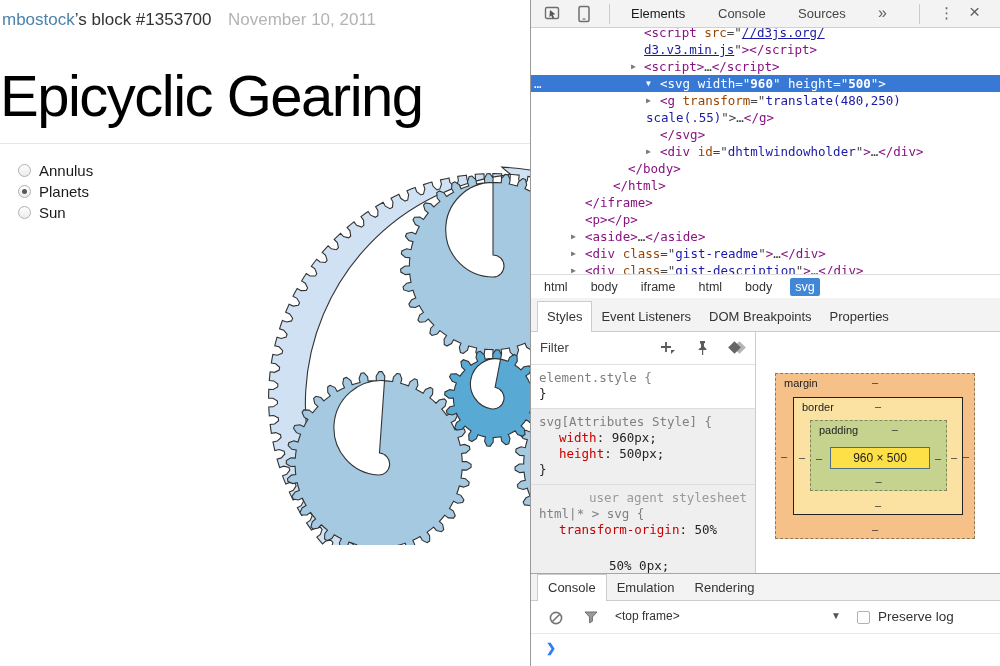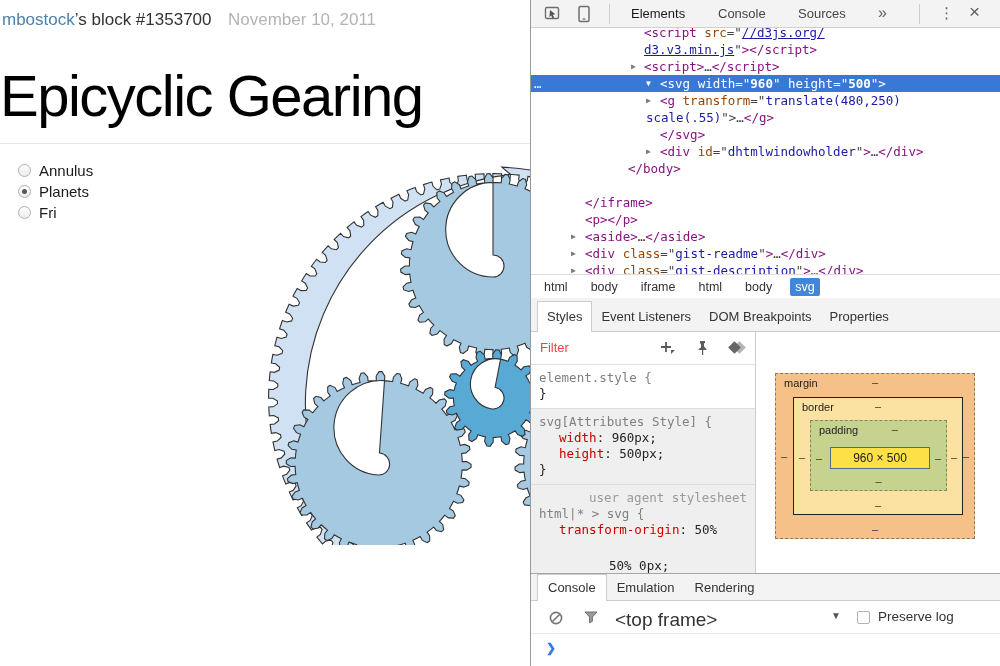--- a/index.html
+++ b/index.html
@@ -58,21 +58,21 @@
   .crumb.active { background:#4186d7; color:#fff; border-radius:2px; margin-right:0; }
 
   .sidebar-tabs { position:absolute; left:0; top:298px; width:470px; height:34px; background:#f3f3f3;
                   border-bottom:1px solid #ccc; display:flex; align-items:flex-end; padding-left:6px; }
   .stab { font-size:13px; color:#333; padding:7px 9px; cursor:default; white-space:nowrap; }
   .stab.active { background:#fff; border:1px solid #ccc; border-bottom:none; padding:7px 9px 8px 9px; margin-bottom:-1px; }
 
   .styles-wrap { position:absolute; left:0; top:332px; width:470px; height:241px; display:flex; }
   .styles-left { width:225px; height:241px; border-right:1px solid #ccc; overflow:hidden; background:#fff; }
   .filter-bar { position:relative; height:33px; border-bottom:1px solid #e0e0e0; }
-  .filter-text { position:absolute; left:9px; top:8px; font-size:13px; color:#ef4444; }
+  .filter-text { position:absolute; left:9px; top:8px; font-size:13px; color:#404040; }
   .fic { position:absolute; top:8px; cursor:default; }
   .styles-sections { font-family:"DejaVu Sans Mono", monospace; font-size:12.5px; color:#222; }
   .sec { padding:5px 0 6px 0; border-top:1px solid #ddd; }
   .sec:first-child { border-top:none; }
   .sec.graybg { background:#efefef; }
   .srow { line-height:16px; padding-left:8px; white-space:pre; }
   .srow.prop { padding-left:28px; }
   .srow.propcont { padding-left:78px;margin-top:20px; }
   .srow.originline { text-align:right; padding-right:8px; color:#9a9a9a; }
   .sel-text { color:#808080; }
@@ -92,21 +92,21 @@
                 display:flex; align-items:center; justify-content:center; font-size:12px; }
   .bm-margin  > .bm-dash.s { top:76px; } .bm-border > .bm-dash.s { top:53px; } .bm-padding > .bm-dash.s { top:31px; }
   .bm-dash.sl { left:5px; } .bm-dash.sr { right:5px; }
 
   .drawer { position:absolute; left:0; top:573px; width:470px; height:93px; border-top:1px solid #a6a6a6; background:#fff; }
   .drawer-tabs { height:27px; background:#f3f3f3; border-bottom:1px solid #ccc; display:flex; align-items:flex-end; padding-left:6px; }
   .dtab { font-size:13px; color:#333; padding:5px 10px; cursor:default; }
   .dtab.active { background:#fff; border:1px solid #ccc; border-bottom:none; margin-bottom:-1px; padding-bottom:6px; }
   .drawer-toolbar { position:relative; height:33px; border-bottom:1px solid #e8e8e8; }
   .dic { position:absolute; top:9px; cursor:default; }
-  .frame-select { position:absolute; left:84px; top:8px; font-size:19px; color:#333; cursor:default; }
+  .frame-select { position:absolute; left:84px; top:8px; font-size:12px; color:#333; cursor:default; }
   .select-arrow { position:absolute; left:300px; top:9px; font-size:10px; color:#555; cursor:default; }
   .preserve-box { position:absolute; left:326px; top:10px; width:13px; height:13px; border:1px solid #b2b2b2;
                   border-radius:2px; background:#fdfdfd; cursor:default; }
   .preserve-label { position:absolute; left:347px; top:8px; font-size:13.5px; color:#333; }
   .console-prompt { position:relative; height:32px; }
   .prompt-chevron { position:absolute; left:15px; top:7px; color:#2f7bf6; font-size:12px; font-weight:bold; }
 </style>
 </head>
 <body>
 
@@ -124,21 +124,21 @@
         <div class="radio-row">
           <span class="radio-circle"></span>
           <span class="radio-label">Annulus</span>
         </div>
         <div class="radio-row">
           <span class="radio-circle on"></span>
           <span class="radio-label">Planets</span>
         </div>
         <div class="radio-row">
           <span class="radio-circle"></span>
-          <span class="radio-label">Fri</span>
+          <span class="radio-label">Sun</span>
         </div>
       </div>
 
     <div class="gears-clip">
       <svg width="960" height="500" viewBox="0 0 960 500">
           <g transform="translate(480,250) scale(0.55)">
             <g transform="translate(0,0) rotate(2.2)">
               <path d="M16.018004829700015,-407.6854467862149A408,408 0 0,1 32.01131105696076,-406.7422721631162L31.383638291138,-398.7669334932512L35.86863451605379,-390.3555316092674A392,392 0 0,1 40.97515760092024,-389.85258298436315L47.014958983135166,-397.2273827819705L47.955258162797875,-405.17193043760994A408,408 0 0,1 63.825261736414305,-402.9768429628162L62.573786016092455,-395.07533623805506L66.38500550881778,-386.33797515076645A392,392 0 0,1 71.43632599292197,-385.4359237650702L78.0361288064515,-392.31411216129214L79.59685138258052,-400.16039440451794A408,408 0 0,1 95.2457084532096,-396.72692752225197L93.37814554236236,-388.94796815907057L96.49209086736548,-379.9385166050477A392,392 0 0,1 101.45706568018839,-378.6429239053147L108.57617994602997,-384.9820945814588L110.74770354495057,-392.681736473088A408,408 0 0,1 126.07893370497884,-388.0310586484226L123.60679774997925,-380.42260651806134L126.00427039883962,-371.1966107620813A392,392 0 0,1 130.85228881963852,-369.5154645081338L138.44682283099755,-375.2765343689935L141.2157592876175,-382.7820650563734A408,408 0 0,1 156.13484040495698,-376.94284926460483L153.07337294603624,-369.55181300451454L154.73959170263313,-360.16615437836793A392,392 0 0,1 159.44076408571408,-358.10981939589936L167.46389501497165,-363.2572695300323L170.81317291527108,-370.52241492063297A408,408 0 0,1 185.2281238937355,-363.5306618688539L181.59619989581913,-356.4026096753469L182.5208919674441,-346.9151538855122A392,392 0 0,1 187.04623402176696,-344.49630816349014L195.44849659878244,-348.99840282911856L199.3574665307581,-355.97837088570094A408,408 0 0,1 213.1794144041076,-347.8771870564693L208.99942588638,-341.0560657416366L209.17689023892018,-331.5253061079572A392,392 0 0,1 213.4985017258911,-328.7588626346059L222.22809320784137,-332.5878449210178L226.67265507199818,-339.2396018194381A408,408 0 0,1 239.8163829353295,-330.0789337049782L235.11410091698968,-323.6067977499787L234.54324342369875,-314.0914945748955A392,392 0 0,1 238.6344801714189,-310.99450939416386L247.63757972393398,-314.1267723522977L252.59033131841267,-320.4093077993436A408,408 0 0,1 264.97480371871535,-310.2456339648123L259.77921933207386,-304.16238624001204L258.4635595192273,-294.7212045317588A392,392 0 0,1 262.2991976926728,-291.31277158713823L271.520298213177,-293.7290037742739L276.95070417744057,-299.6035838497594A408,408 0 0,1 288.49956672411173,-288.49956672411105L282.84271247461936,-282.8427124746187L280.7903618224648,-273.5338602579383A392,392 0 0,1 284.34675343681704,-269.8349936719513L293.7290037742745,-271.5202982131764L299.60358384975996,-276.95070417743995A408,408 0 0,1 310.2456339648129,-264.9748037187146L304.16238624001267,-259.7792193320731L301.38599817279635,-250.66008877638893A392,392 0 0,1 304.6412168911328,-246.693593291536L314.1267723522982,-247.63757972393333L320.40930779934416,-252.59033131841198A408,408 0 0,1 330.0789337049788,-239.81638293532873L323.6067977499792,-235.11410091698895L320.12348962337836,-226.24091449459533A392,392 0 0,1 323.0574659398303,-222.0312448745342L332.58784492101825,-222.2280932078406L339.23960181943863,-226.6726550719974A408,408 0 0,1 347.8771870564698,-213.17941440410684L341.05606574163704,-208.99942588637924L336.88731330856956,-200.4268897422042A392,392 0 0,1 339.4819582835001,-195.99999999999977L348.99840282911896,-195.44849659878173L355.97837088570134,-199.35746653075736A408,408 0 0,1 363.53066186885417,-185.22812389373485L356.40260967534726,-181.59619989581847L351.5741146808139,-173.37716656584826A392,392 0 0,1 353.81343146514547,-168.76034994885143L363.25726953003266,-167.46389501497097L370.5224149206333,-170.81317291527037A408,408 0 0,1 376.9428492646051,-156.13484040495635L369.5518130045148,-153.07337294603565L364.0933447257944,-145.25851550385553A392,392 0 0,1 365.9635271869032,-140.48023622175742L375.27653436899374,-138.4468228309969L382.78206505637365,-141.21575928761683A408,408 0 0,1 388.0310586484228,-126.07893370497824L380.42260651806157,-123.60679774997867L374.36781822721724,-116.24429739042353A392,392 0 0,1 375.8573360683318,-111.33401512393735L384.982094581459,-108.57617994602937L392.68173647308816,-110.74770354494996A408,408 0 0,1 396.72692752225214,-95.24570845320908L388.9479681590707,-93.37814554236184L382.33418963933707,-86.51339452842811A392,392 0 0,1 383.4338594876519,-81.50138280056134L392.31411216129226,-78.03612880645099L400.1603944045181,-79.59685138258001A408,408 0 0,1 402.97684296281625,-63.825261736413864L395.0753362380552,-62.57378601609203L387.9433436333108,-56.24910782054198A392,392 0 0,1 388.6463856585337,-51.166267350259915L397.22738278197056,-47.01495898313474L405.17193043760994,-47.955258162797435A408,408 0 0,1 406.74227216311624,-32.011311056960416L398.76693349325126,-31.38363829113766L391.1606979095326,-25.63802665821577A392,392 0 0,1 391.462777623793,-20.51569484723367L399.6916144962892,-15.703926303627128L407.685446786215,-16.01800482969967A408,408 0 0,1 408,3.22741833258533e-13L400,3.164135620181696e-13L391.9664164090107,5.131121463967331A392,392 0 0,1 391.86567139041847,10.261363736686585L399.69161449628916,15.70392630362776L407.6854467862149,16.018004829700317A408,408 0 0,1 406.7422721631162,32.01131105696106L398.7669334932512,31.383638291138293L390.35553160926736,35.868634516054044A392,392 0 0,1 389.85258298436315,40.97515760092047L397.22738278197045,47.01495898313537L405.1719304376099,47.95525816279808A408,408 0 0,1 402.97684296281614,63.82526173641451L395.075336238055,62.57378601609266L386.33797515076645,66.38500550881795A392,392 0 0,1 385.43592376507013,71.43632599292211L392.31411216129214,78.03612880645161L400.16039440451794,79.59685138258064A408,408 0 0,1 396.72692752225197,95.24570845320972L388.94796815907057,93.37814554236246L379.93851660504765,96.49209086736556A392,392 0 0,1 378.6429239053147,101.4570656801884L384.9820945814588,108.57617994603L392.681736473088,110.7477035449506A408,408 0 0,1 388.0310586484226,126.07893370497885L380.42260651806134,123.60679774997926L371.1966107620813,126.00427039883962A392,392 0 0,1 369.5154645081338,130.8522888196385L375.2765343689935,138.4468228309975L382.7820650563734,141.21575928761746A408,408 0 0,1 376.94284926460483,156.13484040495692L369.55181300451454,153.07337294603622L360.166154378368,154.73959170263305A392,392 0 0,1 358.1098193958994,159.440764085714L363.2572695300324,167.46389501497154L370.522414920633,170.81317291527097A408,408 0 0,1 363.53066186885394,185.22812389373541L356.402609675347,181.59619989581904L346.91515388551227,182.520891967444A392,392 0 0,1 344.49630816349026,187.04623402176682L348.9984028291187,195.44849659878227L355.97837088570105,199.35746653075793A408,408 0 0,1 347.87718705646944,213.17941440410743L341.0560657416367,208.99942588637984L331.5253061079573,209.17689023892A392,392 0 0,1 328.75886263460603,213.4985017258909L332.5878449210179,222.22809320784114L339.2396018194383,226.67265507199795A408,408 0 0,1 330.0789337049784,239.81638293532927L323.6067977499788,235.11410091698949L314.0914945748956,234.54324342369856A392,392 0 0,1 310.994509394164,238.63448017141872L314.1267723522978,247.6375797239338L320.40930779934376,252.5903313184125A408,408 0 0,1 310.24563396481244,264.9748037187151L304.1623862400122,259.77921933207364L294.721204531759,258.46355951922715A392,392 0 0,1 291.3127715871384,262.2991976926726L293.7290037742741,271.52029821317683L299.60358384975956,276.9507041774404A408,408 0 0,1 288.4995667241112,288.49956672411156L282.84271247461885,282.84271247461913L273.53386025793844,280.7903618224646A392,392 0 0,1 269.83499367195145,284.34675343681687L271.5202982131766,293.7290037742743L276.9507041774401,299.6035838497598A408,408 0 0,1 264.9748037187148,310.2456339648127L259.77921933207335,304.16238624001244L250.6600887763891,301.38599817279623A392,392 0 0,1 246.69359329153616,304.6412168911327L247.6375797239335,314.126772352298L252.59033131841215,320.409307799344A408,408 0 0,1 239.81638293532896,330.0789337049786L235.11410091698917,323.606797749979L226.2409144945955,320.1234896233782A392,392 0 0,1 222.0312448745344,323.0574659398302L222.22809320784083,332.58784492101813L226.67265507199764,339.2396018194385A408,408 0 0,1 213.17941440410706,347.87718705646967L208.99942588637947,341.0560657416369L200.4268897422043,336.8873133085695A392,392 0 0,1 195.9999999999999,339.48195828350003L195.44849659878182,348.9984028291189L199.35746653075748,355.9783708857013A408,408 0 0,1 185.22812389373493,363.53066186885417L181.59619989581856,356.4026096753472L173.37716656584834,351.57411468081386A392,392 0 0,1 168.76034994885148,353.81343146514547L167.463895014971,363.25726953003266L170.81317291527043,370.5224149206333A408,408 0 0,1 156.13484040495638,376.94284926460506L153.07337294603568,369.55181300451477L145.25851550385556,364.0933447257944A392,392 0 0,1 140.48023622175742,365.9635271869032L138.44682283099687,375.27653436899374L141.2157592876168,382.78206505637365A408,408 0 0,1 126.07893370497823,388.0310586484228L123.60679774997865,380.42260651806157L116.24429739042348,374.36781822721724A392,392 0 0,1 111.33401512393729,375.8573360683318L108.57617994602928,384.982094581459L110.74770354494987,392.6817364730882A408,408 0 0,1 95.24570845320899,396.7269275222522L93.37814554236175,388.94796815907074L86.513394528428,382.33418963933707A392,392 0 0,1 81.50138280056119,383.43385948765194L78.0361288064508,392.31411216129226L79.59685138257983,400.1603944045181A408,408 0 0,1 63.82526173641369,402.97684296281625L62.573786016091844,395.0753362380552L56.24910782054176,387.9433436333108A392,392 0 0,1 51.16626735025967,388.64638565853375L47.01495898313446,397.2273827819706L47.95525816279715,405.17193043761A408,408 0 0,1 32.01131105696013,406.74227216311624L31.383638291137384,398.76693349325126L25.63802665821547,391.1606979095326A392,392 0 0,1 20.515694847233338,391.462777623793L15.703926303626758,399.6916144962892L16.018004829699294,407.685446786215A408,408 0 0,1 -6.997707957726962e-13,408L-6.860497997771532e-13,400L-5.131121463967721,391.9664164090107A392,392 0 0,1 -10.261363736687006,391.86567139041847L-15.703926303628219,399.69161449628916L-16.018004829700782,407.6854467862149A408,408 0 0,1 -32.011311056961524,406.7422721631162L-31.383638291138748,398.76693349325114L-35.86863451605452,390.3555316092673A392,392 0 0,1 -40.97515760092097,389.85258298436304L-47.01495898313591,397.22738278197045L-47.95525816279863,405.17193043760983A408,408 0 0,1 -63.825261736415065,402.9768429628161L-62.5737860160932,395.075336238055L-66.38500550881851,386.3379751507663A392,392 0 0,1 -71.43632599292269,385.43592376507L-78.03612880645224,392.314112161292L-79.59685138258129,400.16039440451783A408,408 0 0,1 -95.24570845321036,396.7269275222518L-93.37814554236309,388.9479681590704L-96.4920908673662,379.9385166050475A392,392 0 0,1 -101.45706568018909,378.6429239053145L-108.5761799460307,384.9820945814586L-110.74770354495132,392.6817364730878A408,408 0 0,1 -126.07893370497956,388.03105864842234L-123.60679774997996,380.4226065180611L-126.00427039884032,371.1966107620811A392,392 0 0,1 -130.85228881963923,369.51546450813356L-138.44682283099826,375.2765343689933L-141.21575928761823,382.78206505637314A408,408 0 0,1 -156.13484040495769,376.94284926460455L-153.07337294603695,369.55181300451426L-154.7395917026338,360.1661543783677A392,392 0 0,1 -159.44076408571476,358.1098193958991L-167.46389501497225,363.25726953003203L-170.8131729152717,370.5224149206327A408,408 0 0,1 -185.228123893736,363.5306618688536L-181.59619989581964,356.4026096753467L-182.52089196744458,346.9151538855119A392,392 0 0,1 -187.04623402176742,344.4963081634899L-195.44849659878295,348.9984028291183L-199.35746653075861,355.97837088570066A408,408 0 0,1 -213.1794144041082,347.877187056469L-208.99942588638058,341.05606574163625L-209.17689023892075,331.5253061079569A392,392 0 0,1 -213.49850172589166,328.7588626346055L-222.228093207842,332.5878449210174L-226.67265507199883,339.2396018194377A408,408 0 0,1 -239.81638293533018,330.0789337049777L-235.11410091699037,323.6067977499781L-234.54324342369944,314.09149457489497A392,392 0 0,1 -238.63448017141963,310.9945093941633L-247.63757972393475,314.12677235229705L-252.59033131841343,320.40930779934297A408,408 0 0,1 -264.97480371871615,310.2456339648116L-259.77921933207466,304.16238624001136L-258.46355951922817,294.7212045317581A392,392 0 0,1 -262.2991976926736,291.31277158713743L-271.5202982131779,293.7290037742731L-276.9507041774415,299.6035838497586A408,408 0 0,1 -288.49956672411264,288.49956672411014L-282.8427124746202,282.84271247461777L-280.7903618224657,273.53386025793736A392,392 0 0,1 -284.34675343681795,269.83499367195026L-293.72900377427544,271.52029821317535L-299.603583849761,276.95070417743887A408,408 0 0,1 -310.24563396481386,264.9748037187134L-304.16238624001363,259.779219332072L-301.3859981727974,250.66008877638777A392,392 0 0,1 -304.6412168911338,246.69359329153477L-314.1267723522992,247.63757972393202L-320.4093077993452,252.59033131841068A408,408 0 0,1 -330.07893370497976,239.8163829353273L-323.60679774998016,235.11410091698758L-320.1234896233793,226.24091449459388A392,392 0 0,1 -323.05746593983133,222.03124487453272L-332.58784492101927,222.2280932078391L-339.23960181943966,226.67265507199588A408,408 0 0,1 -347.87718705647086,213.17941440410516L-341.05606574163806,208.99942588637762L-336.8873133085706,200.4268897422025A392,392 0 0,1 -339.4819582835011,195.999999999998L-348.99840282912,195.4484965987799L-355.97837088570236,199.35746653075552A408,408 0 0,1 -363.53066186885525,185.22812389373289L-356.4026096753483,181.59619989581654L-351.5741146808149,173.37716656584632A392,392 0 0,1 -353.81343146514644,168.76034994884947L-363.25726953003357,167.46389501496895L-370.5224149206342,170.81317291526832A408,408 0 0,1 -376.942849264606,156.13484040495416L-369.55181300451574,153.0733729460335L-364.09334472579525,145.25851550385337A392,392 0 0,1 -365.96352718690406,140.48023622175523L-375.2765343689946,138.44682283099465L-382.7820650563745,141.21575928761456A408,408 0 0,1 -388.03105864842354,126.07893370497584L-380.4226065180623,123.60679774997632L-374.367818227218,116.24429739042117A392,392 0 0,1 -375.8573360683325,111.33401512393498L-384.9820945814597,108.57617994602693L-392.6817364730889,110.74770354494747A408,408 0 0,1 -396.72692752225277,95.24570845320646L-388.9479681590713,93.37814554235926L-382.33418963933764,86.51339452842556A392,392 0 0,1 -383.43385948765246,81.50138280055876L-392.31411216129277,78.0361288064483L-400.1603944045186,79.59685138257727A408,408 0 0,1 -402.9768429628167,63.82526173641102L-395.07533623805557,62.57378601608924L-387.94334363331114,56.2491078205392A392,392 0 0,1 -388.6463856585341,51.16626735025711L-397.2273827819709,47.01495898313184L-405.17193043761034,47.95525816279448A408,408 0 0,1 -406.74227216311647,32.011311056957354L-398.76693349325143,31.383638291134663L-391.16069790953276,25.6380266582128A392,392 0 0,1 -391.4627776237931,20.515694847230666L-399.6916144962893,15.70392630362403L-407.6854467862151,16.018004829696512A408,408 0 0,1 -408,-3.5738023629712992e-12L-400,-3.503727806834607e-12L-391.9664164090107,-5.131121463970483A392,392 0 0,1 -391.86567139041836,-10.261363736689766L-399.69161449628905,-15.703926303631032L-407.6854467862148,-16.018004829703653A408,408 0 0,1 -406.74227216311596,-32.01131105696448L-398.7669334932509,-31.383638291141647L-390.3555316092671,-35.868634516057355A392,392 0 0,1 -389.85258298436275,-40.97515760092381L-397.22738278197005,-47.0149589831388L-405.1719304376095,-47.95525816280158A408,408 0 0,1 -402.97684296281557,-63.82526173641808L-395.0753362380545,-62.57378601609616L-386.3379751507658,-66.38500550882141A392,392 0 0,1 -385.4359237650695,-71.43632599292557L-392.3141121612914,-78.03612880645517L-400.16039440451726,-79.59685138258428A408,408 0 0,1 -396.72692752225106,-95.24570845321341L-388.9479681590697,-93.37814554236608L-379.93851660504674,-96.49209086736913A392,392 0 0,1 -378.64292390531375,-101.457065680192L-384.9820945814578,-108.57617994603366L-392.68173647308697,-110.74770354495433A408,408 0 0,1 -388.0310586484213,-126.07893370498263L-380.42260651806015,-123.60679774998297L-371.19661076208007,-126.00427039884327A392,392 0 0,1 -369.51546450813254,-130.85228881964215L-375.27653436899215,-138.4468228310012L-382.782065056372,-141.21575928762124A408,408 0 0,1 -376.9428492646033,-156.13484040496076L-369.551813004513,-153.07337294603997L-360.16615437836646,-154.73959170263674A392,392 0 0,1 -358.1098193958978,-159.44076408571766L-363.2572695300306,-167.4638950149753L-370.52241492063126,-170.8131729152748A408,408 0 0,1 -363.53066186885195,-185.22812389373925L-356.40260967534505,-181.5961998958228L-346.91515388551034,-182.52089196744765A392,392 0 0,1 -344.49630816348827,-187.0462340217705L-348.99840282911657,-195.44849659878602L-355.9783708856989,-199.35746653076174A408,408 0 0,1 -347.8771870564671,-213.17941440411127L-341.0560657416344,-208.99942588638362L-331.52530610795503,-209.17689023892368A392,392 0 0,1 -328.75886263460364,-213.49850172589458L-332.5878449210154,-222.22809320784492L-339.23960181943573,-226.67265507200182A408,408 0 0,1 -330.0789337049756,-239.81638293533308L-323.60679774997607,-235.1141009169932L-314.09149457489286,-234.54324342370222A392,392 0 0,1 -310.99450939416124,-238.63448017142238L-314.1267723522949,-247.63757972393753L-320.40930779934075,-252.5903313184163A408,408 0 0,1 -310.24563396480926,-264.9748037187189L-304.1623862400091,-259.77921933207733L-294.7212045317558,-258.4635595192308A392,392 0 0,1 -291.31277158713516,-262.29919769267616L-293.7290037742707,-271.52029821318047L-299.60358384975615,-276.9507041774441A408,408 0 0,1 -288.4995667241076,-288.4995667241152L-282.8427124746153,-282.8427124746227L-273.5338602579349,-280.79036182246807A392,392 0 0,1 -269.8349936719478,-284.34675343682034L-271.52029821317274,-293.7290037742779L-276.9507041774362,-299.6035838497634A408,408 0 0,1 -264.97480371871075,-310.24563396481625L-259.7792193320693,-304.1623862400159L-250.6600887763851,-301.38599817279953A392,392 0 0,1 -246.69359329153207,-304.64121689113597L-247.63757972392924,-314.1267723523014L-252.59033131840783,-320.4093077993474A408,408 0 0,1 -239.8163829353244,-330.0789337049819L-235.11410091698474,-323.60679774998226L-226.24091449459107,-320.1234896233813A392,392 0 0,1 -222.0312448745299,-323.05746593983326L-222.22809320783617,-332.58784492102126L-226.6726550719929,-339.23960181944165A408,408 0 0,1 -213.1794144041021,-347.87718705647274L-208.99942588637458,-341.05606574163994L-200.42688974219953,-336.88731330857235A392,392 0 0,1 -195.99999999999503,-339.4819582835028L-195.44849659877684,-348.9984028291217L-199.35746653075236,-355.9783708857041A408,408 0 0,1 -185.22812389372967,-363.53066186885684L-181.59619989581338,-356.4026096753499L-173.37716656584323,-351.5741146808164A392,392 0 0,1 -168.76034994884637,-353.8134314651479L-167.46389501496571,-363.2572695300351L-170.81317291526503,-370.52241492063575A408,408 0 0,1 -156.13484040495084,-376.9428492646074L-153.07337294603022,-369.55181300451704L-145.2585155038502,-364.09334472579656A392,392 0 0,1 -140.48023622175202,-365.96352718690525L-138.44682283099135,-375.2765343689958L-141.21575928761118,-382.7820650563757A408,408 0 0,1 -126.07893370497243,-388.0310586484246L-123.60679774997297,-380.4226065180634L-116.24429739041787,-374.367818227219A392,392 0 0,1 -111.33401512393166,-375.85733606833344L-108.57617994602353,-384.9820945814606L-110.747703544944,-392.68173647308987A408,408 0 0,1 -95.24570845320295,-396.7269275222536L-93.37814554235584,-388.94796815907216L-86.51339452842218,-382.3341896393384A392,392 0 0,1 -81.50138280055538,-383.43385948765314L-78.03612880644484,-392.31411216129345L-79.59685138257373,-400.1603944045193A408,408 0 0,1 -63.82526173640747,-402.9768429628173L-62.573786016085755,-395.07533623805614L-56.249107820535784,-387.94334363331166A392,392 0 0,1 -51.166267350253676,-388.64638565853454L-47.01495898312834,-397.2273827819713L-47.955258162790905,-405.17193043761074A408,408 0 0,1 -32.011311056953765,-406.74227216311675L-31.383638291131145,-398.7669334932517L-25.638026658209352,-391.160697909533A392,392 0 0,1 -20.515694847227216,-391.46277762379333L-15.703926303620506,-399.69161449628945L-16.018004829692917,-407.6854467862152A408,408 0 0,1 7.172587520645204e-12,-408L7.031948549652161e-12,-400L5.13112146397394,-391.96641640901066A392,392 0 0,1 10.261363736693223,-391.8656713904183L15.703926303634558,-399.6916144962889L16.018004829707248,-407.6854467862147A420,420 0 0,0 0,420A420,420 0 0,0 0,-420Z" fill="#cfe1f2" fill-rule="evenodd" stroke="#333333" stroke-width="2"></path>
             </g>
             <g transform="translate(0,-240) rotate(0)">
@@ -186,20 +186,21 @@
     <div class="elements-tree">
         <div class="trow" style="top: -4px;"><span class="tseg" style="left: 113px;"><span class="seg tag">&lt;script </span><span class="seg attr">src</span><span class="seg plain">="</span><span class="seg link">//d3js.org/</span></span></div>
         <div class="trow" style="top: 13px;"><span class="tseg" style="left: 113px;"><span class="seg link">d3.v3.min.js</span><span class="seg plain">"</span><span class="seg tag">&gt;&lt;/script&gt;</span></span></div>
         <div class="trow" style="top: 30px;"><span class="arrow" style="left: 100px;">▶</span><span class="tseg" style="left: 113px;"><span class="seg tag">&lt;script&gt;</span><span class="seg dim">…</span><span class="seg tag">&lt;/script&gt;</span></span></div>
         <div class="trow sel" style="top: 47px;"><span class="gutter">…</span><span class="arrow" style="left: 115px;">▼</span><span class="tseg" style="left: 129px;"><span class="seg tag">&lt;svg </span><span class="seg attr">width</span><span class="seg plain">="</span><span class="seg valb">960</span><span class="seg plain">" </span><span class="seg attr">height</span><span class="seg plain">="</span><span class="seg valb">500</span><span class="seg plain">"</span><span class="seg tag">&gt;</span></span></div>
         <div class="trow" style="top: 64px;"><span class="arrow" style="left: 115px;">▶</span><span class="tseg" style="left: 129px;"><span class="seg tag">&lt;g </span><span class="seg attr">transform</span><span class="seg plain">="</span><span class="seg val">translate(480,250)</span></span></div>
         <div class="trow" style="top: 81px;"><span class="tseg" style="left: 115px;"><span class="seg val">scale(.55)</span><span class="seg plain">"&gt;</span><span class="seg dim">…</span><span class="seg tag">&lt;/g&gt;</span></span></div>
         <div class="trow" style="top: 98px;"><span class="tseg" style="left: 129px;"><span class="seg tag">&lt;/svg&gt;</span></span></div>
         <div class="trow" style="top: 115px;"><span class="arrow" style="left: 115px;">▶</span><span class="tseg" style="left: 129px;"><span class="seg tag">&lt;div </span><span class="seg attr">id</span><span class="seg plain">="</span><span class="seg val">dhtmlwindowholder</span><span class="seg plain">"</span><span class="seg tag">&gt;</span><span class="seg dim">…</span><span class="seg tag">&lt;/div&gt;</span></span></div>
         <div class="trow" style="top: 132px;"><span class="tseg" style="left: 97px;"><span class="seg tag">&lt;/body&gt;</span></span></div>
+        <div class="trow" style="top: 149px;"><span class="tseg" style="left: 82px;"><span class="seg tag">&lt;/html&gt;</span></span></div>
         <div class="trow" style="top: 166px;"><span class="tseg" style="left: 54px;"><span class="seg tag">&lt;/iframe&gt;</span></span></div>
         <div class="trow" style="top: 183px;"><span class="tseg" style="left: 54px;"><span class="seg tag">&lt;p&gt;</span><span class="seg tag">&lt;/p&gt;</span></span></div>
         <div class="trow" style="top: 200px;"><span class="arrow" style="left: 40px;">▶</span><span class="tseg" style="left: 54px;"><span class="seg tag">&lt;aside&gt;</span><span class="seg dim">…</span><span class="seg tag">&lt;/aside&gt;</span></span></div>
         <div class="trow" style="top: 217px;"><span class="arrow" style="left: 40px;">▶</span><span class="tseg" style="left: 54px;"><span class="seg tag">&lt;div </span><span class="seg attr">class</span><span class="seg plain">="</span><span class="seg val">gist-readme</span><span class="seg plain">"</span><span class="seg tag">&gt;</span><span class="seg dim">…</span><span class="seg tag">&lt;/div&gt;</span></span></div>
         <div class="trow" style="top: 234px;"><span class="arrow" style="left: 40px;">▶</span><span class="tseg" style="left: 54px;"><span class="seg tag">&lt;div </span><span class="seg attr">class</span><span class="seg plain">="</span><span class="seg val">gist-description</span><span class="seg plain">"</span><span class="seg tag">&gt;</span><span class="seg dim">…</span><span class="seg tag">&lt;/div&gt;</span></span></div>
       </div>
 
     <div class="crumbs">
         <span class="crumb">html</span>
         <span class="crumb">body</span>

